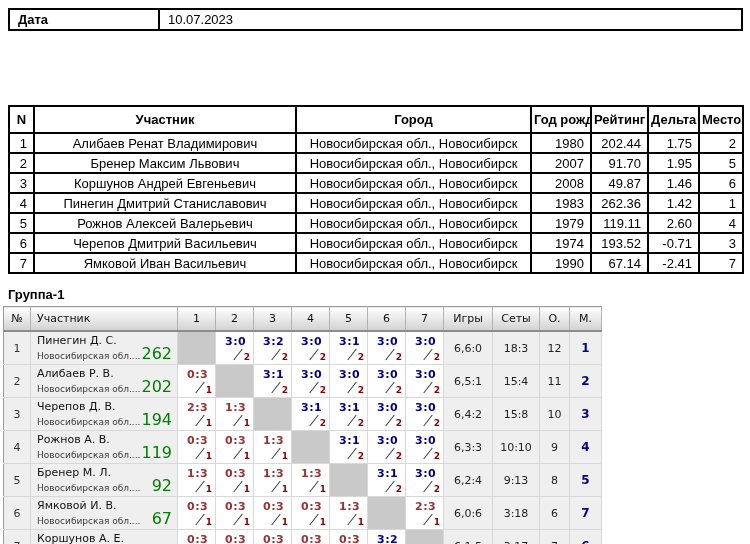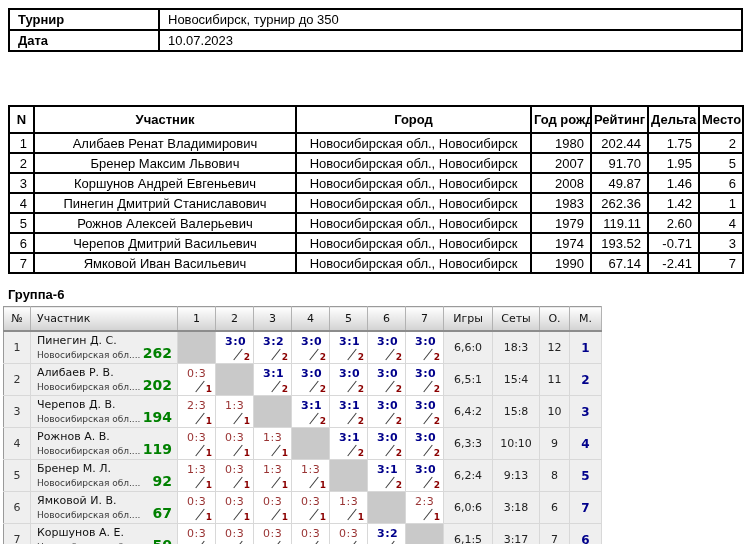--- a/index.html
+++ b/index.html
@@ -76,30 +76,30 @@
     vertical-align:middle;
   }
   .gt td.side{background:#efefef;}
   .gt td.ctr{text-align:center;margin-left:30px;}
   .gt td.numcol{text-align:center;color:#333;}
   .gt td.placecol{text-align:center;font-weight:bold;font-size:12px;color:var(--place-blue,#00008b);}
 
   .pname{font-size:11px;color:#111;padding:2px 4px 1px 6px;line-height:13px;}
   .psub{display:flex;justify-content:space-between;align-items:baseline;padding:0 5px 2px 6px;line-height:11px;}
   .pregion{font-size:9px;color:#3a3a3a;}
-  .prating{font-size:14px;color:var(--rating-green,#008000);font-weight:bold;}
+  .prating{font-size:16px;color:var(--rating-green,#008000);}
 
   
   .mc{position:relative;width:100%;height:30px;}
   .mc .score{
     position:absolute;top:2px;left:9px;
     font-size:11px;font-weight:bold;letter-spacing:0.5px;
   }
   td.win  .score{color:var(--win-score,#00008b);}
-  td.loss .score{color:var(--loss-score,#993333);font-weight:normal;}
+  td.loss .score{color:var(--loss-score,#993333);font-weight:bold;}
   .mc .slash{
     position:absolute;right:8px;bottom:8px;
     width:14px;height:1px;background:#3c3c3c;
     transform:rotate(-52deg);
   }
   .mc .pts{
     position:absolute;right:3px;bottom:1px;
     font-size:9px;font-weight:bold;
     color:var(--match-points,#8b0000);
   }
@@ -108,24 +108,20 @@
 </head>
 <body>
 
 <table class="info">
   <colgroup>
       <col style="width:150px">
       <col>
     </colgroup>
   <tbody>
 
-      <tr>
-        <td class="lbl">Турнир</td>
-        <td>Новосибирск, турнир до 350</td>
-      </tr>
 
       <tr>
         <td class="lbl">Дата</td>
         <td>10.07.2023</td>
       </tr>
 
 
 
   </tbody>
 </table>
@@ -219,21 +215,21 @@
         <td class="al">Новосибирская обл., Новосибирск</td>
         <td class="ar">1990</td>
         <td class="ar">67.14</td>
         <td class="ar">-2.41</td>
         <td class="ar">7</td>
       </tr>
 
   </tbody>
 </table>
 
-<div class="group-title">Группа-6</div>
+<div class="group-title">Группа-1</div>
 
 <table class="gt">
   <colgroup>
     <col style="width:27px">
       <col style="width:147px">
     <col style="width:38px">
       <col style="width:38px">
       <col style="width:38px">
       <col style="width:38px">
     <col style="width:38px">

